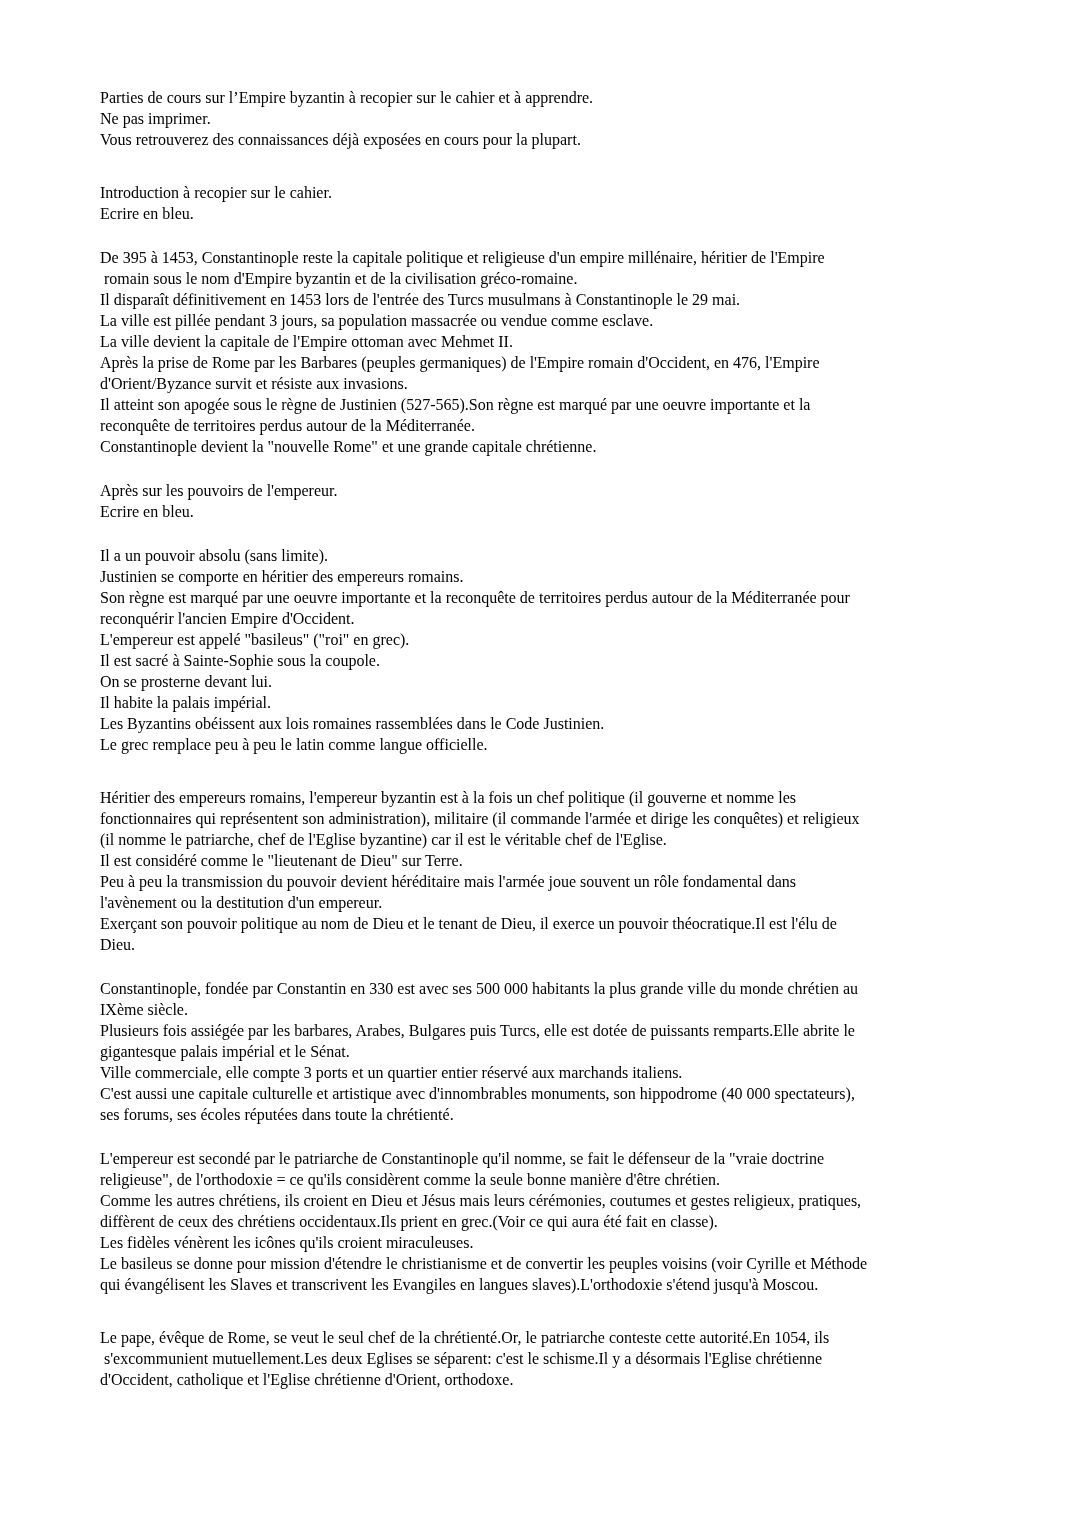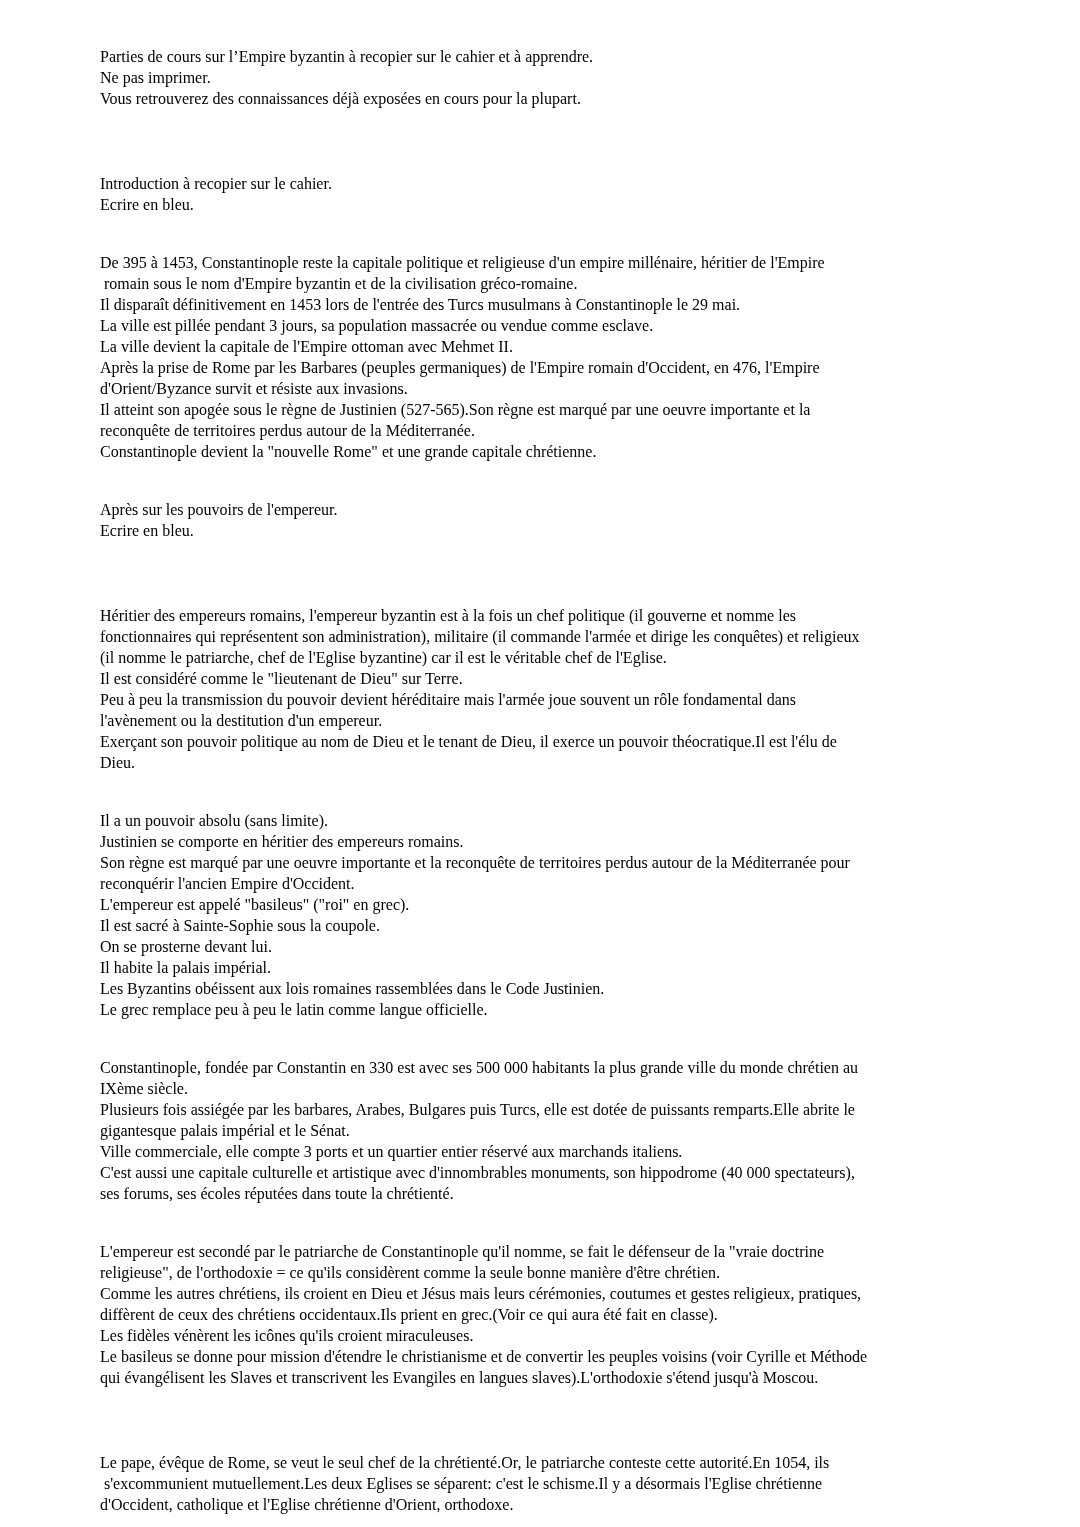--- a/index.html
+++ b/index.html
@@ -13,29 +13,29 @@
     color: #000000;
     font-family: "Liberation Serif", serif;
     font-size: 16px;
     line-height: 21px;
     overflow: hidden;
   }
   .page {
     box-sizing: border-box;
     width: 1080px;
     height: 1073px;
-    padding: 46px 100px 0 100px;
+    padding: 87px 100px 0 100px;
   }
   .block {
     margin: 0;
     white-space: pre;
     letter-spacing: 0;
   }
-  .gap1 { margin-top: 37px; }  
-  .gap2 { margin-top: 64px; }  
+  .gap1 { margin-top: 23px; }  
+  .gap2 { margin-top: 32px; }  
 </style>
 </head>
 <body>
 
 <div class="page">
   <div>
     <div class="block">Parties de cours sur l’Empire byzantin à recopier sur le cahier et à apprendre.
 Ne pas imprimer.
 Vous retrouverez des connaissances déjà exposées en cours pour la plupart.</div>
     <div class="block gap2">Introduction à recopier sur le cahier.
@@ -45,38 +45,38 @@
 Il disparaît définitivement en 1453 lors de l'entrée des Turcs musulmans à Constantinople le 29 mai.
 La ville est pillée pendant 3 jours, sa population massacrée ou vendue comme esclave.
 La ville devient la capitale de l'Empire ottoman avec Mehmet II.
 Après la prise de Rome par les Barbares (peuples germaniques) de l'Empire romain d'Occident, en 476, l'Empire
 d'Orient/Byzance survit et résiste aux invasions.
 Il atteint son apogée sous le règne de Justinien (527-565).Son règne est marqué par une oeuvre importante et la
 reconquête de territoires perdus autour de la Méditerranée.
 Constantinople devient la "nouvelle Rome" et une grande capitale chrétienne.</div>
     <div class="block gap1">Après sur les pouvoirs de l'empereur.
 Ecrire en bleu.</div>
-    <div class="block gap2">Héritier des empereurs romains, l'empereur byzantin est à la fois un chef politique (il gouverne et nomme les
-fonctionnaires qui représentent son administration), militaire (il commande l'armée et dirige les conquêtes) et religieux
-(il nomme le patriarche, chef de l'Eglise byzantine) car il est le véritable chef de l'Eglise.
-Il est considéré comme le "lieutenant de Dieu" sur Terre.
-Peu à peu la transmission du pouvoir devient héréditaire mais l'armée joue souvent un rôle fondamental dans
-l'avènement ou la destitution d'un empereur.
-Exerçant son pouvoir politique au nom de Dieu et le tenant de Dieu, il exerce un pouvoir théocratique.Il est l'élu de
-Dieu.</div>
     <div class="block gap1">Il a un pouvoir absolu (sans limite).
 Justinien se comporte en héritier des empereurs romains.
 Son règne est marqué par une oeuvre importante et la reconquête de territoires perdus autour de la Méditerranée pour
 reconquérir l'ancien Empire d'Occident.
 L'empereur est appelé "basileus" ("roi" en grec).
 Il est sacré à Sainte-Sophie sous la coupole.
 On se prosterne devant lui.
 Il habite la palais impérial.
 Les Byzantins obéissent aux lois romaines rassemblées dans le Code Justinien.
 Le grec remplace peu à peu le latin comme langue officielle.</div>
+    <div class="block gap2">Héritier des empereurs romains, l'empereur byzantin est à la fois un chef politique (il gouverne et nomme les
+fonctionnaires qui représentent son administration), militaire (il commande l'armée et dirige les conquêtes) et religieux
+(il nomme le patriarche, chef de l'Eglise byzantine) car il est le véritable chef de l'Eglise.
+Il est considéré comme le "lieutenant de Dieu" sur Terre.
+Peu à peu la transmission du pouvoir devient héréditaire mais l'armée joue souvent un rôle fondamental dans
+l'avènement ou la destitution d'un empereur.
+Exerçant son pouvoir politique au nom de Dieu et le tenant de Dieu, il exerce un pouvoir théocratique.Il est l'élu de
+Dieu.</div>
     <div class="block gap1">Constantinople, fondée par Constantin en 330 est avec ses 500 000 habitants la plus grande ville du monde chrétien au
 IXème siècle.
 Plusieurs fois assiégée par les barbares, Arabes, Bulgares puis Turcs, elle est dotée de puissants remparts.Elle abrite le
 gigantesque palais impérial et le Sénat.
 Ville commerciale, elle compte 3 ports et un quartier entier réservé aux marchands italiens.
 C'est aussi une capitale culturelle et artistique avec d'innombrables monuments, son hippodrome (40 000 spectateurs),
 ses forums, ses écoles réputées dans toute la chrétienté.</div>
     <div class="block gap1">L'empereur est secondé par le patriarche de Constantinople qu'il nomme, se fait le défenseur de la "vraie doctrine
 religieuse", de l'orthodoxie = ce qu'ils considèrent comme la seule bonne manière d'être chrétien.
 Comme les autres chrétiens, ils croient en Dieu et Jésus mais leurs cérémonies, coutumes et gestes religieux, pratiques,

